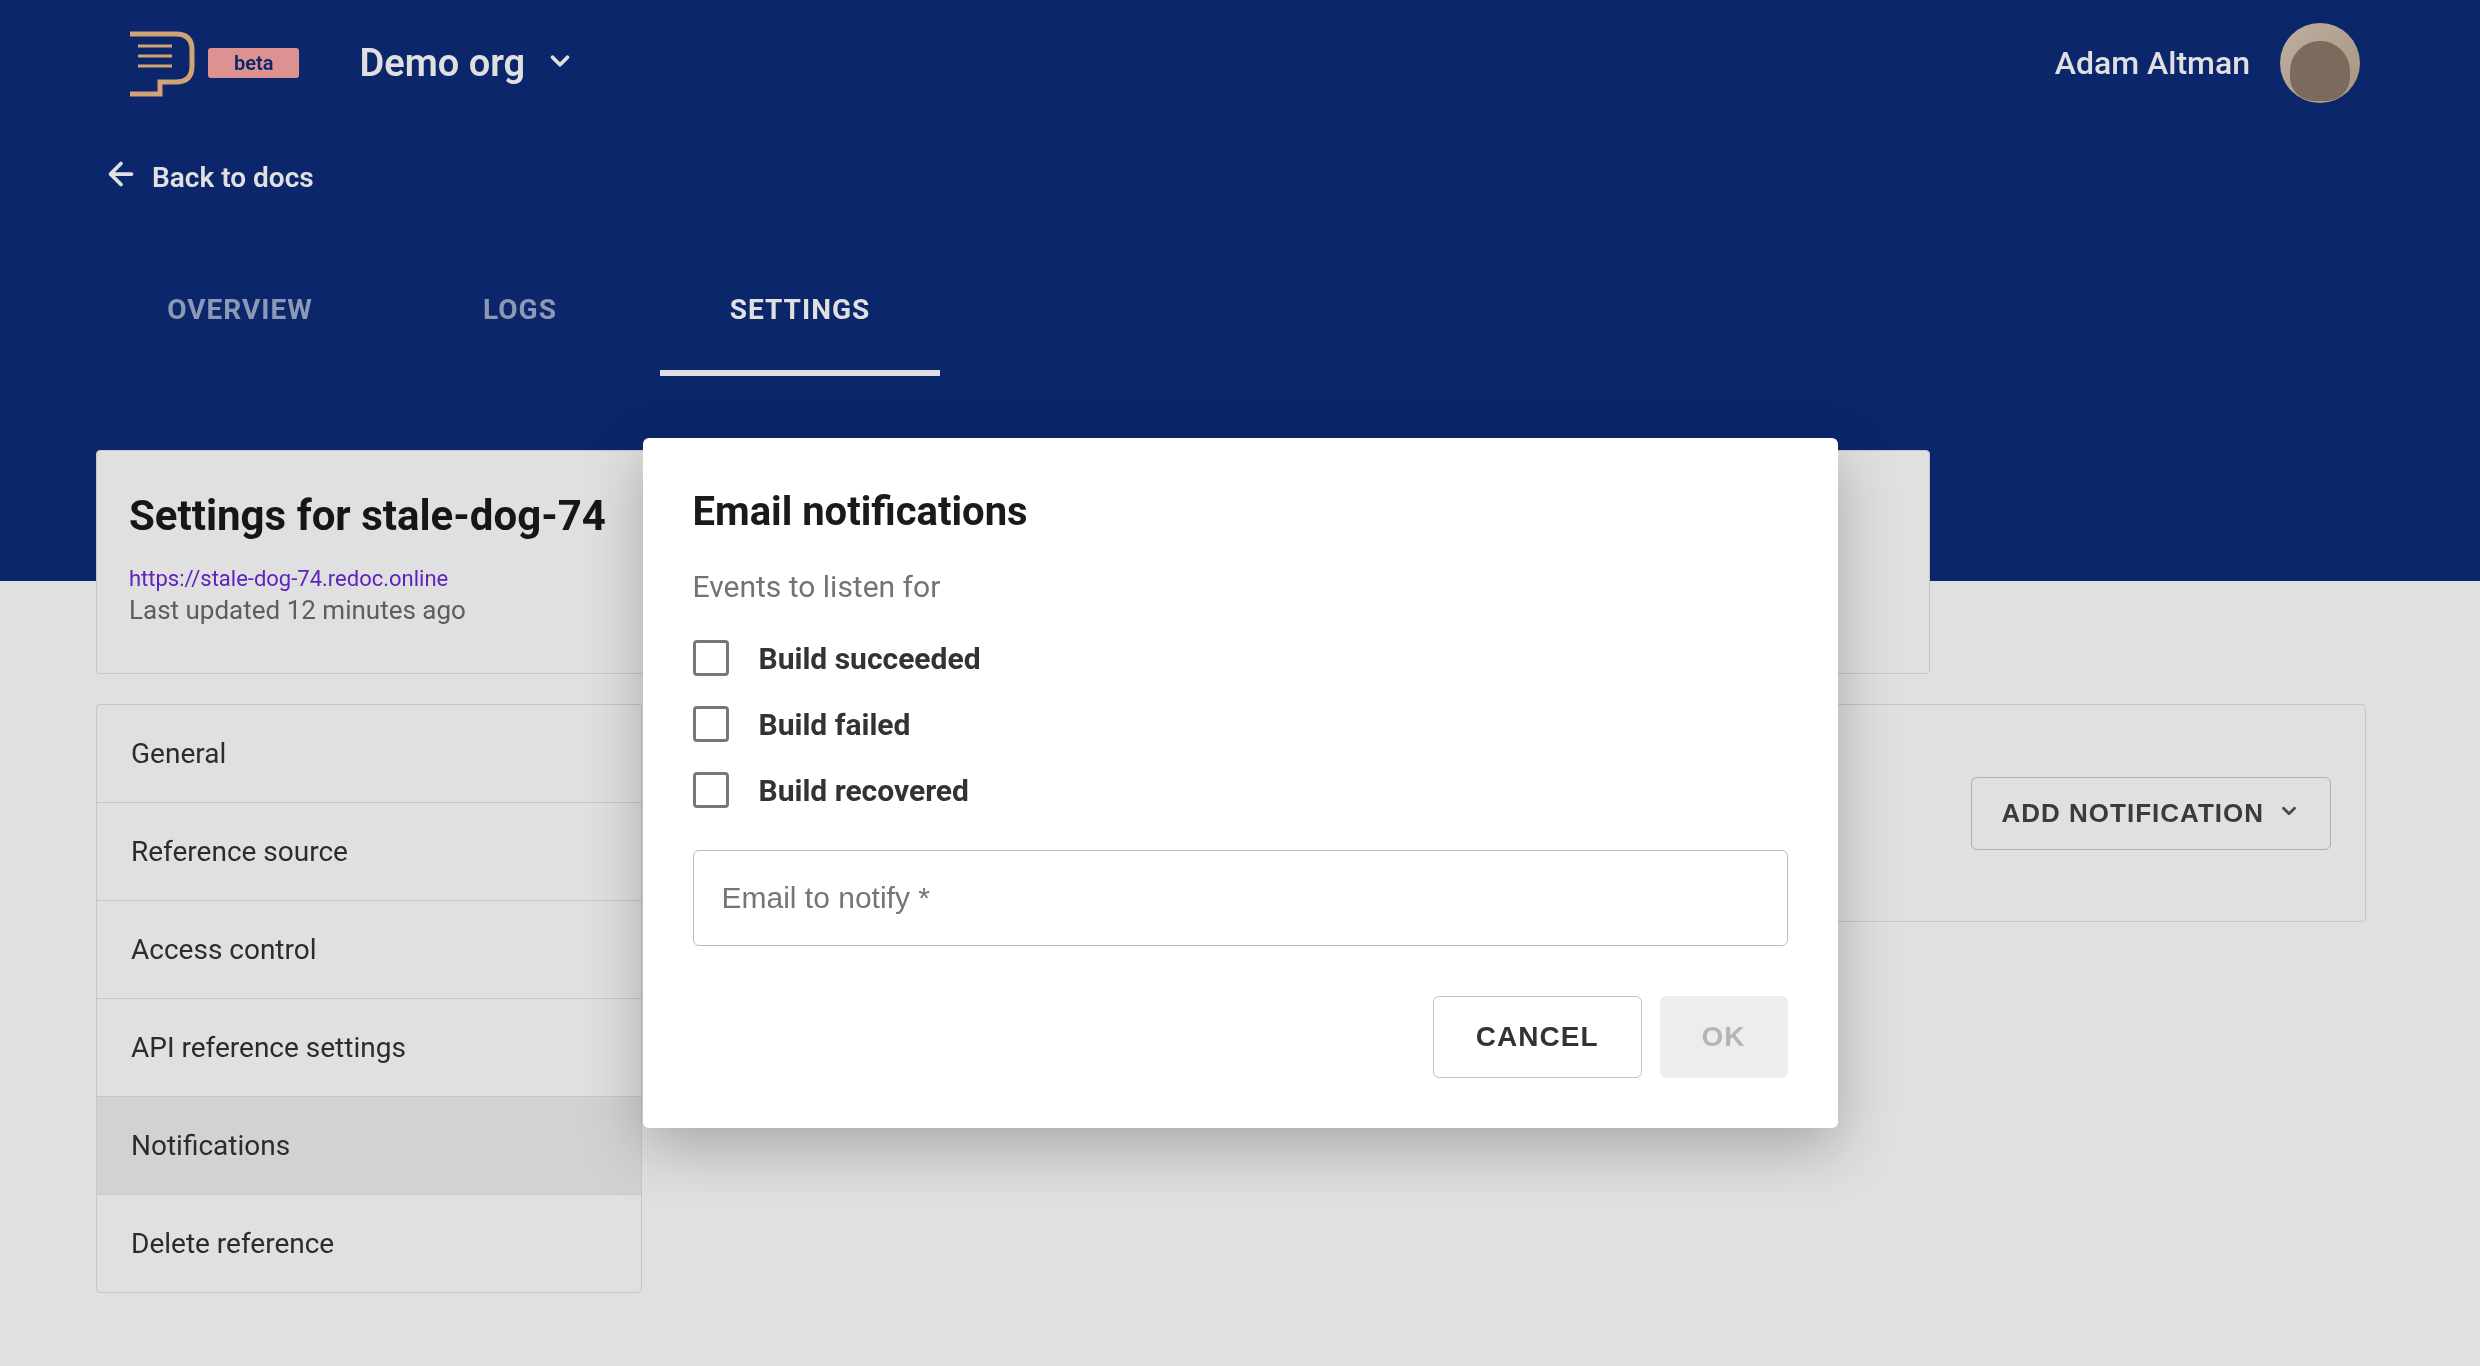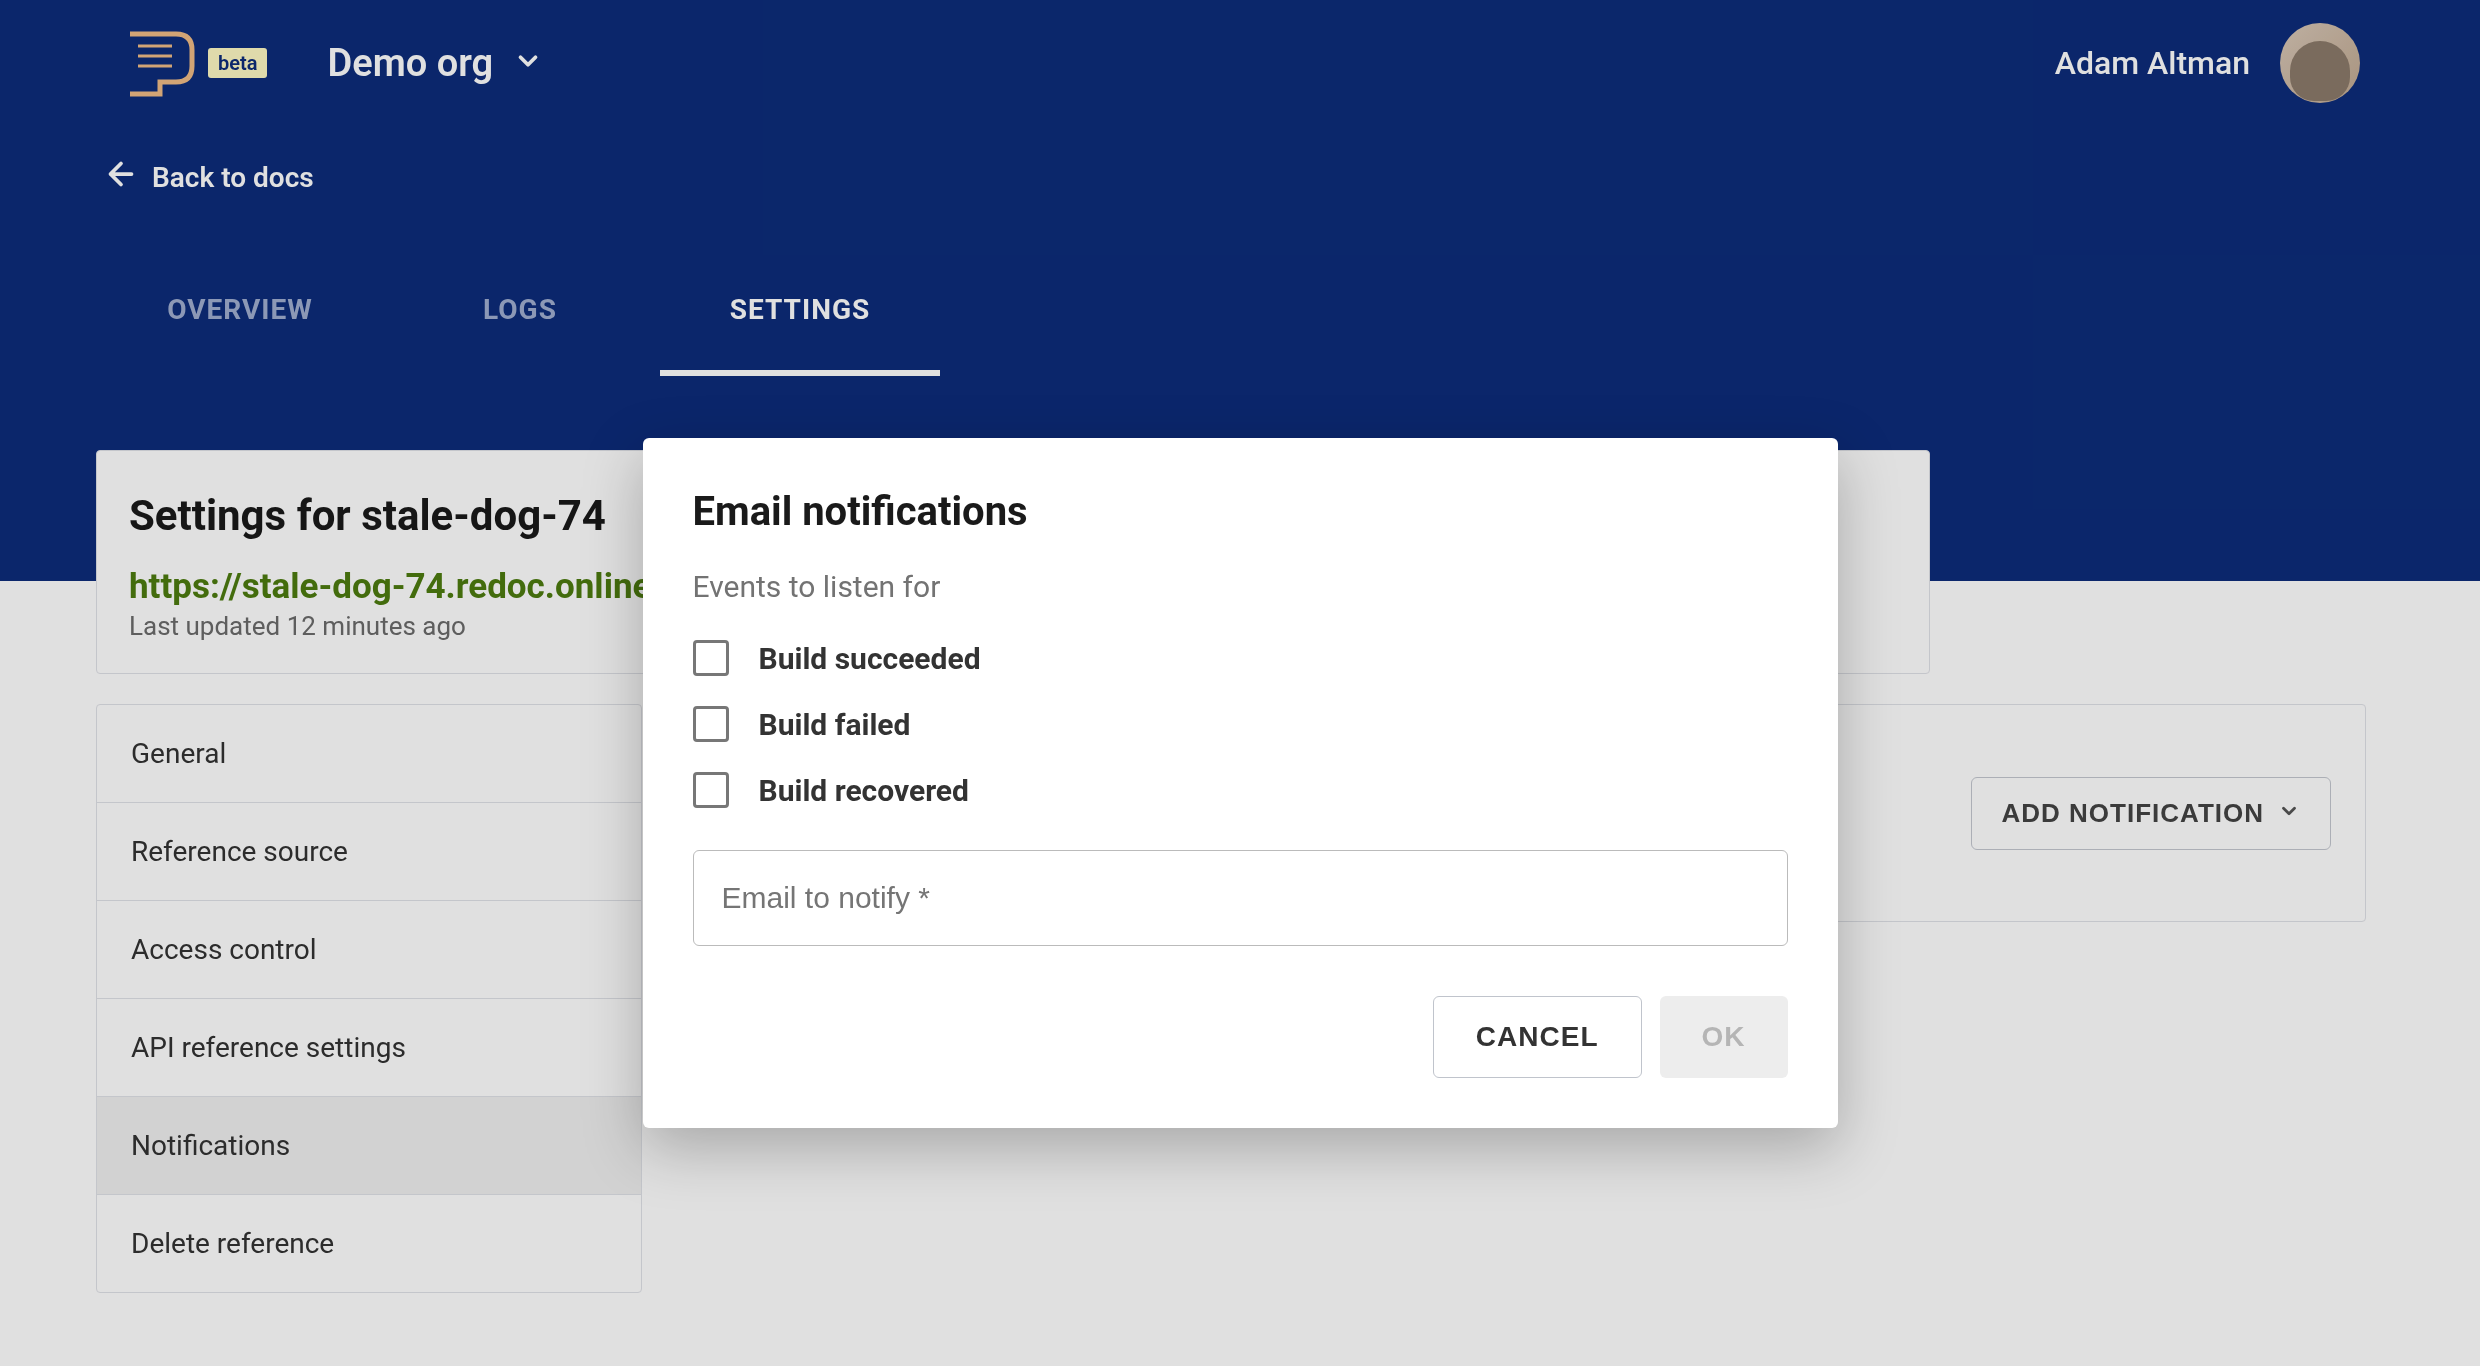--- a/index.html
+++ b/index.html
@@ -25,24 +25,24 @@
       padding: 0 120px 0 120px;
       justify-content: space-between;
     }
     .topbar-left { display: flex; align-items: center; gap: 60px; }
     .logo {
       display: flex;
       align-items: center;
       gap: 8px;
     }
     .logo-badge {
-      background: #fef9c3;
+      background: #fca5a5;
       color: #0d2c7a;
       font-size: 20px;
-      padding: 3px 10px;
+      padding: 3px 26px;
       border-radius: 3px;
       font-weight: 600;
     }
     .org-selector {
       display: flex;
       align-items: center;
       gap: 20px;
       color: #fff;
       font-size: 38px;
       font-weight: 600;
@@ -108,21 +108,21 @@
       padding: 40px 32px;
       width: 1834px;
       height: 224px;
     }
     .settings-title {
       font-size: 42px;
       font-weight: 700;
       color: #1a1a1a;
       margin-bottom: 26px;
     }
-    .settings-url { color: #4d7c0f; font-size: 35px; text-decoration: none; font-weight: 700; }
+    .settings-url { color: #6d28d9; font-size: 22px; text-decoration: none; font-weight: 400; }
     .settings-updated { color: #6b6b6b; font-size: 26px; margin-top: 4px; }
     .main-row {
       position: absolute;
       top: 704px;
       left: 96px;
       right: 114px;
       display: flex;
       gap: 46px;
       align-items: flex-start;
     }

